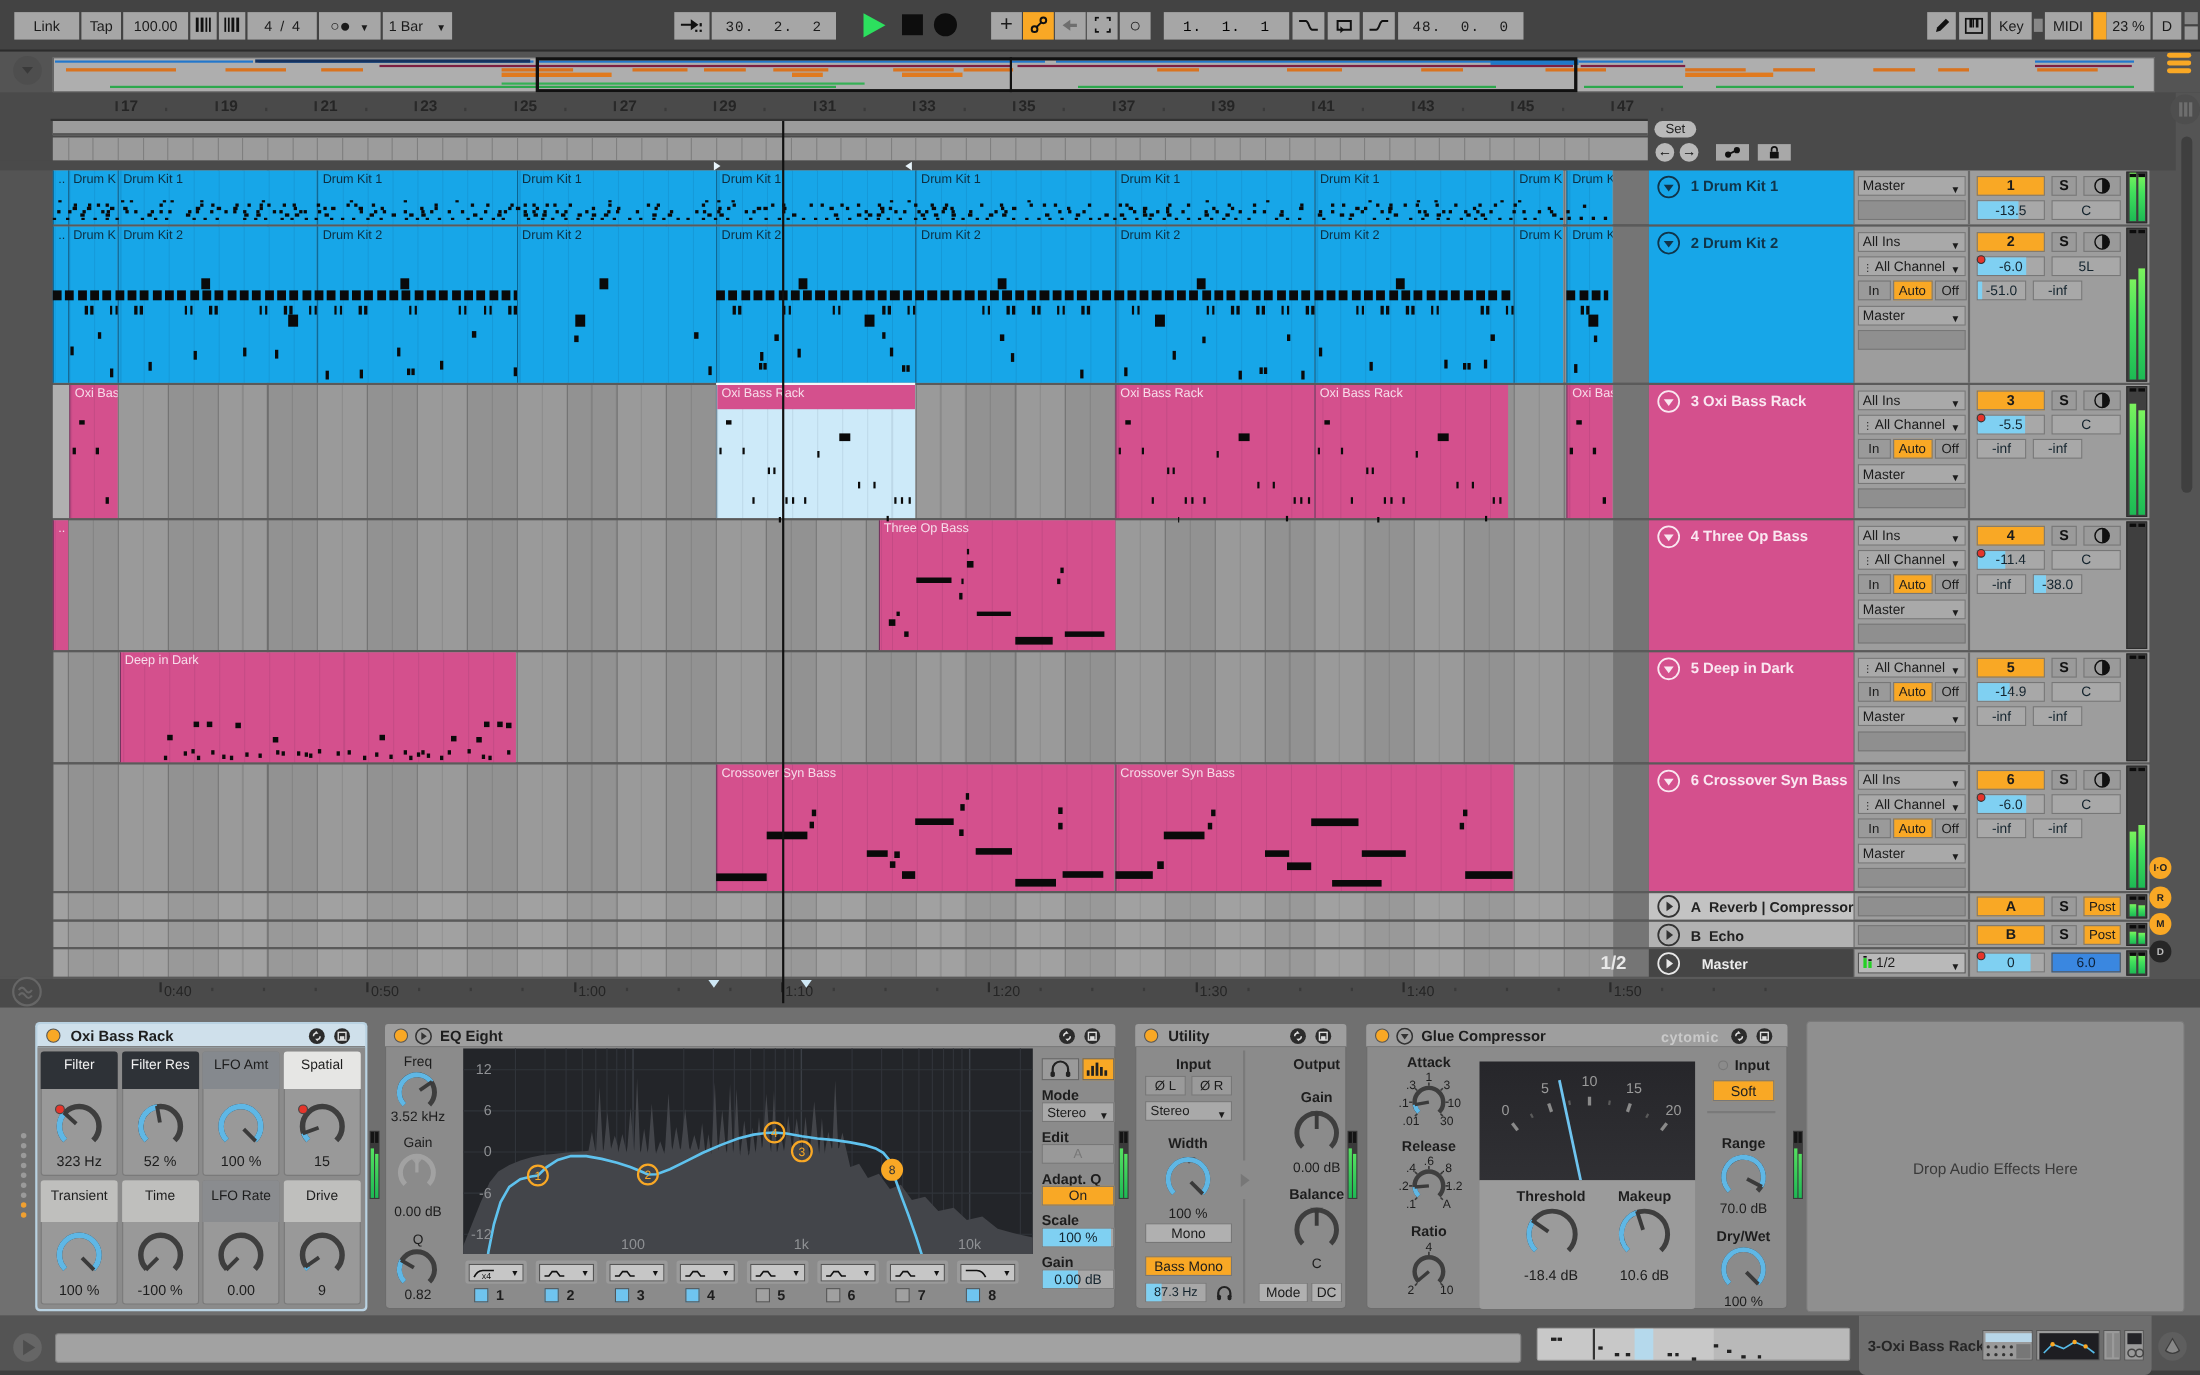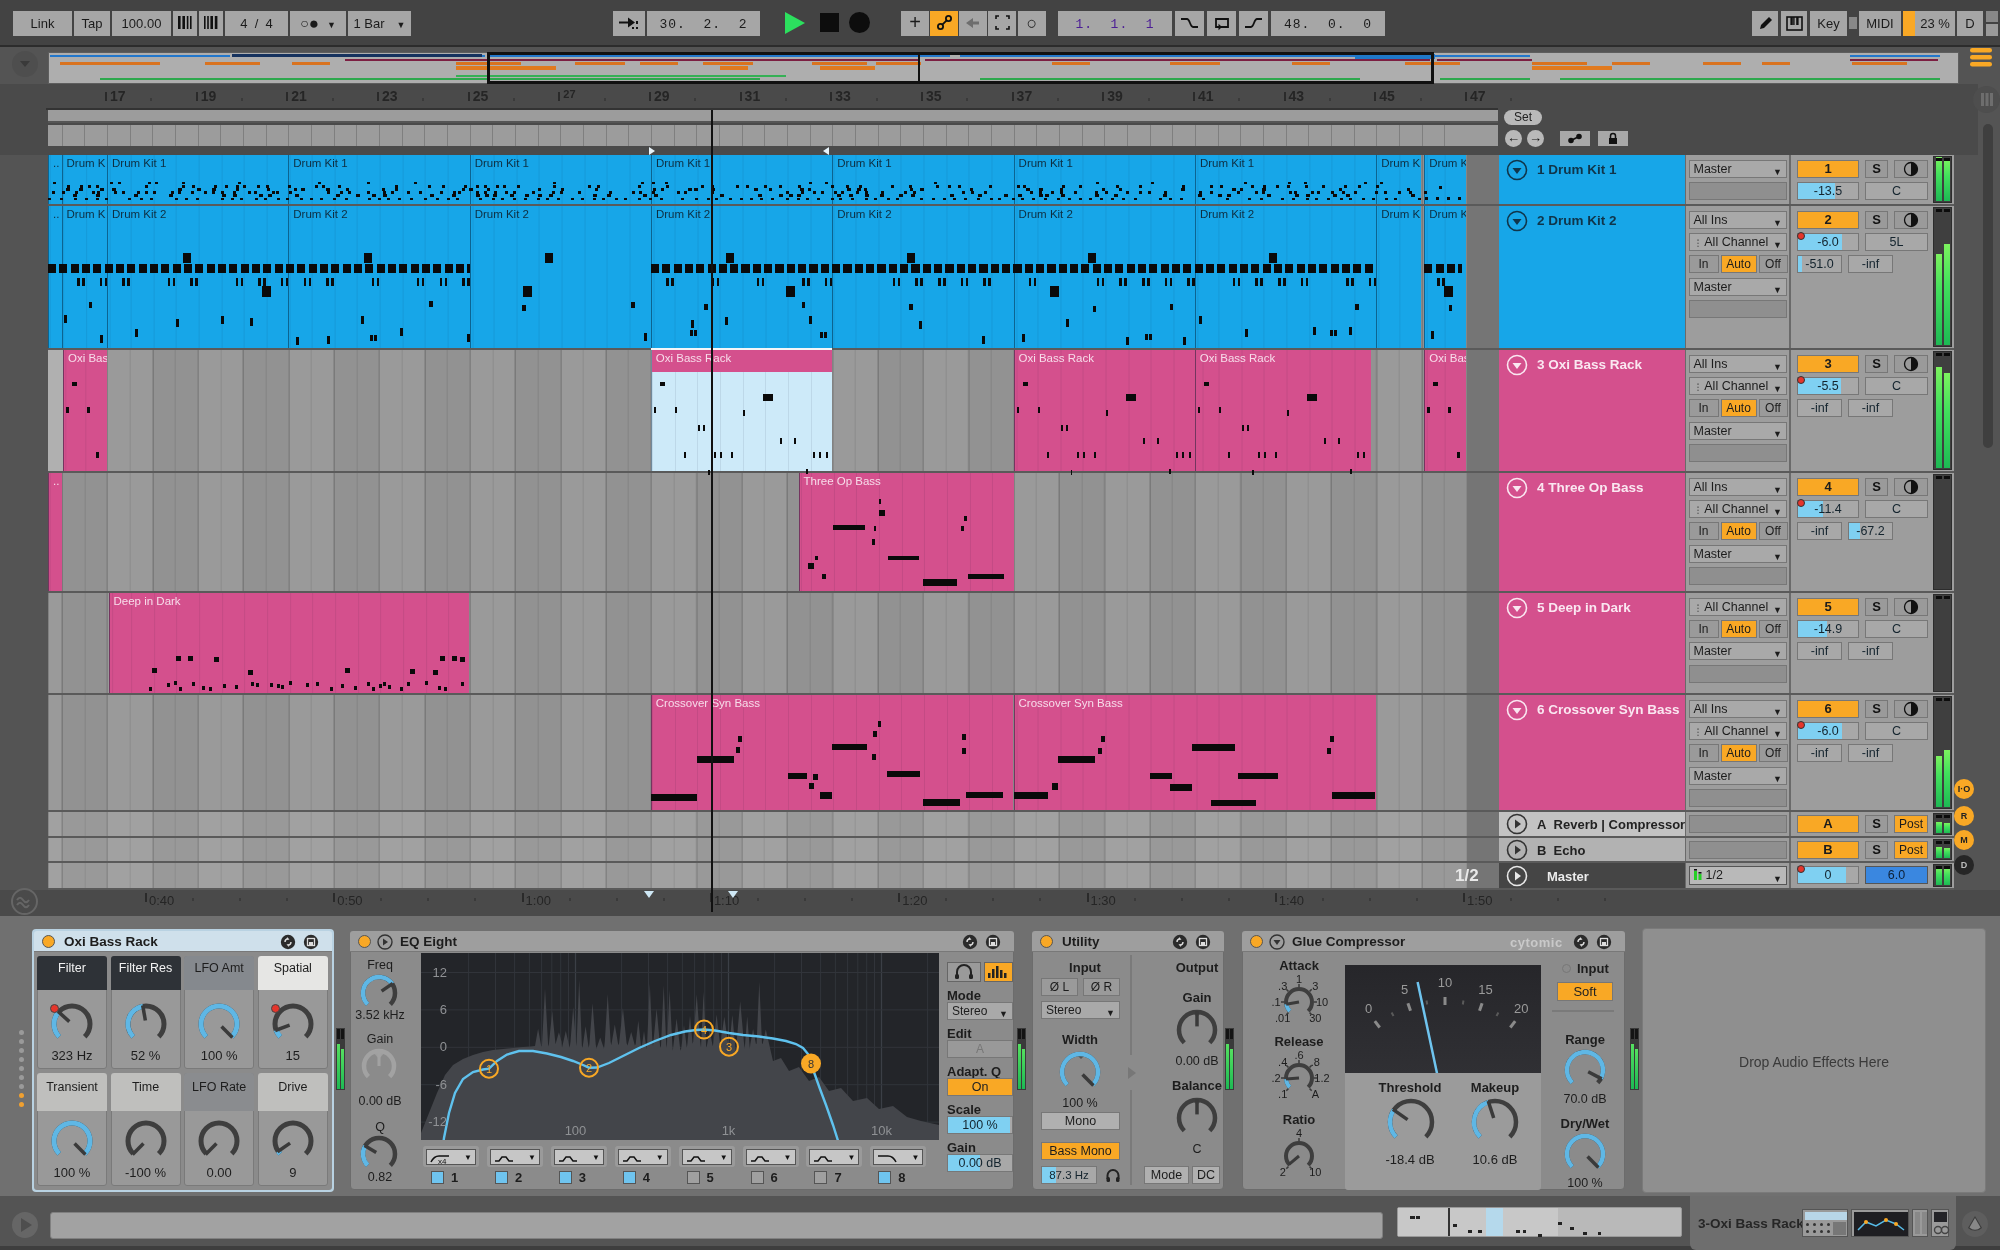--- a/index.html
+++ b/index.html
@@ -49,21 +49,21 @@
     </svg></div>
 <div style="position:absolute;left:959px;top:11px;width:28px;height:25px;background:#a6a6a6;color:#1b1b1b;font-size:13px;line-height:25px;text-align:center;"><svg width="16" height="14" viewBox="0 0 16 14" style="vertical-align:-2px">
       <path d="M8 2v3.5h6v3h-6V12L1 7z" fill="#6e6e6e"></path>
     </svg></div>
 <div style="position:absolute;left:988px;top:11px;width:28px;height:25px;background:#a6a6a6;color:#1b1b1b;font-size:13px;line-height:25px;text-align:center;"><svg width="15" height="15" viewBox="0 0 15 15" style="vertical-align:-2px">
       <g stroke="#111" stroke-width="1.6" fill="none">
         <path d="M1 4V1h3M11 1h3v3M14 11v3h-3M4 14H1v-3"></path>
       </g>
     </svg></div>
 <div style="position:absolute;left:1018px;top:11px;width:28px;height:25px;background:#a6a6a6;color:#1b1b1b;font-size:13px;line-height:25px;text-align:center;"><span style="font-size:18px;line-height:24px;">○</span></div>
-<div style="position:absolute;left:1058px;top:11px;width:114px;height:25px;background:#a6a6a6;color:#4c1d95;font-size:13px;line-height:25px;text-align:center;"><span class="num" style="letter-spacing:1px">1.&nbsp;&nbsp;1.&nbsp;&nbsp;1</span></div>
+<div style="position:absolute;left:1058px;top:11px;width:114px;height:25px;background:#a6a6a6;color:#000000;font-size:13px;line-height:25px;text-align:center;"><span class="num" style="letter-spacing:1px">1.&nbsp;&nbsp;1.&nbsp;&nbsp;1</span></div>
 <div style="position:absolute;left:1175px;top:11px;width:29px;height:25px;background:#a6a6a6;color:#1b1b1b;font-size:13px;line-height:25px;text-align:center;"><svg width="19" height="12" viewBox="0 0 19 12" style="vertical-align:-1px">
       <path d="M1 2h6c3 0 3 8 6 8h5" stroke="#111" stroke-width="1.8" fill="none"></path>
     </svg></div>
 <div style="position:absolute;left:1207px;top:11px;width:29px;height:25px;background:#a6a6a6;color:#1b1b1b;font-size:13px;line-height:25px;text-align:center;"><svg width="18" height="16" viewBox="0 0 18 16" style="vertical-align:-3px">
       <path d="M3 4h12v8H3z" stroke="#111" stroke-width="1.8" fill="none" rx="2"></path>
       <path d="M9 12l-3.5 3.2v-6.4z" fill="#111"></path>
     </svg></div>
 <div style="position:absolute;left:1239px;top:11px;width:29px;height:25px;background:#a6a6a6;color:#1b1b1b;font-size:13px;line-height:25px;text-align:center;"><svg width="19" height="12" viewBox="0 0 19 12" style="vertical-align:-1px">
       <path d="M1 10h6c3 0 3-8 6-8h5" stroke="#111" stroke-width="1.8" fill="none"></path>
     </svg></div>
@@ -148,21 +148,21 @@
 <div style="position:absolute;left:286.32px;top:92px;width:2px;height:9px;background:#2a2a2a;"></div>
 <div style="position:absolute;left:291.32px;top:88px;font-size:14px;color:#252525;font-weight:bold;">21</div>
 <div style="position:absolute;left:331.65px;top:98px;width:2px;height:3px;background:#3a3a3a;"></div>
 <div style="position:absolute;left:376.98px;top:92px;width:2px;height:9px;background:#2a2a2a;"></div>
 <div style="position:absolute;left:381.98px;top:88px;font-size:14px;color:#252525;font-weight:bold;">23</div>
 <div style="position:absolute;left:422.31px;top:98px;width:2px;height:3px;background:#3a3a3a;"></div>
 <div style="position:absolute;left:467.64px;top:92px;width:2px;height:9px;background:#2a2a2a;"></div>
 <div style="position:absolute;left:472.64px;top:88px;font-size:14px;color:#252525;font-weight:bold;">25</div>
 <div style="position:absolute;left:512.97px;top:98px;width:2px;height:3px;background:#3a3a3a;"></div>
 <div style="position:absolute;left:558.3px;top:92px;width:2px;height:9px;background:#2a2a2a;"></div>
-<div style="position:absolute;left:563.3px;top:88px;font-size:11px;color:#252525;font-weight:bold;">27</div>
+<div style="position:absolute;left:563.3px;top:88px;font-size:14px;color:#252525;font-weight:bold;">27</div>
 <div style="position:absolute;left:603.63px;top:98px;width:2px;height:3px;background:#3a3a3a;"></div>
 <div style="position:absolute;left:648.96px;top:92px;width:2px;height:9px;background:#2a2a2a;"></div>
 <div style="position:absolute;left:653.96px;top:88px;font-size:14px;color:#252525;font-weight:bold;">29</div>
 <div style="position:absolute;left:694.2900000000001px;top:98px;width:2px;height:3px;background:#3a3a3a;"></div>
 <div style="position:absolute;left:739.62px;top:92px;width:2px;height:9px;background:#2a2a2a;"></div>
 <div style="position:absolute;left:744.62px;top:88px;font-size:14px;color:#252525;font-weight:bold;">31</div>
 <div style="position:absolute;left:784.95px;top:98px;width:2px;height:3px;background:#3a3a3a;"></div>
 <div style="position:absolute;left:830.28px;top:92px;width:2px;height:9px;background:#2a2a2a;"></div>
 <div style="position:absolute;left:835.28px;top:88px;font-size:14px;color:#252525;font-weight:bold;">33</div>
 <div style="position:absolute;left:875.61px;top:98px;width:2px;height:3px;background:#3a3a3a;"></div>
@@ -1375,21 +1375,21 @@
     <div style="position:absolute;width:100%;text-align:center;font-size:12.5px;color:#14242e;line-height:17px;">-11.4</div>
   </div>
 <div style="position:absolute;left:1865px;top:499.9px;width:63px;height:18px;background:#a8a8a8;border:1px solid #777;">
     <div style="position:absolute;width:100%;text-align:center;font-size:12.5px;color:#14242e;line-height:17px;">C</div>
   </div>
 <div style="position:absolute;left:1797px;top:522.3px;width:45px;height:18px;background:#a8a8a8;border:1px solid #777;">
     <div style="position:absolute;width:100%;text-align:center;font-size:12.5px;color:#14242e;line-height:17px;">-inf</div>
   </div>
 <div style="position:absolute;left:1848px;top:522.3px;width:45px;height:18px;background:#a8a8a8;border:1px solid #777;">
     <div style="position:absolute;left:0;top:0;width:25%;height:100%;background:#7fd0f2;"></div>
-    <div style="position:absolute;width:100%;text-align:center;font-size:12.5px;color:#14242e;line-height:17px;">-67.2</div>
+    <div style="position:absolute;width:100%;text-align:center;font-size:12.5px;color:#14242e;line-height:17px;">-38.0</div>
   </div>
 <div style="position:absolute;left:1933px;top:473.5px;width:18.5px;height:116.0px;background:#3f3f3f;border:1px solid #2c2c2c;">
     <div style="position:absolute;left:2px;bottom:1px;width:6px;height:0px;background:linear-gradient(to top,#1db954,#42e05c 60%,#7CF25E);"></div>
     <div style="position:absolute;left:2px;top:1px;width:6px;height:3px;background:#0c0c0c;"></div>
     <div style="position:absolute;left:10px;bottom:1px;width:6px;height:0px;background:linear-gradient(to top,#1db954,#42e05c 60%,#7CF25E);"></div>
     <div style="position:absolute;left:10px;top:1px;width:6px;height:3px;background:#0c0c0c;"></div>
   </div>
 <div style="position:absolute;left:1688.5px;top:597.5px;width:98.5px;height:18px;background:#a9a9a9;border:1px solid #777;color:#1c1c1c;font-size:12.5px;line-height:16px;padding-left:4px;"><span style="font-size:9px;letter-spacing:-1px;">⋮</span> All Channel<span style="position:absolute;right:4px;top:3px;font-size:9px;">▼</span></div>
 <div style="position:absolute;left:1688.5px;top:619.9px;width:30px;height:18px;background:#9a9a9a;border:1px solid #777;color:#1c1c1c;font-size:12px;line-height:16px;text-align:center;">In</div>
 <div style="position:absolute;left:1720.5px;top:619.9px;width:36px;height:18px;background:#f9a825;border:1px solid #777;color:#1c1c1c;font-size:12px;line-height:16px;text-align:center;">Auto</div>

